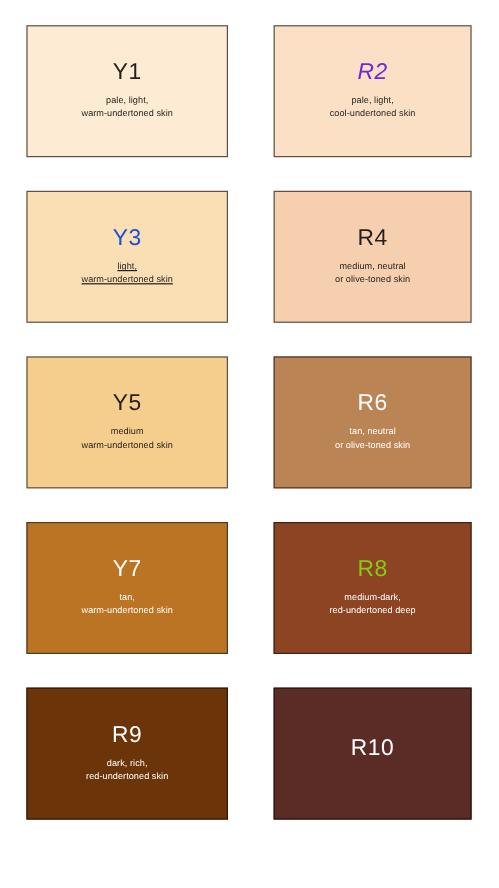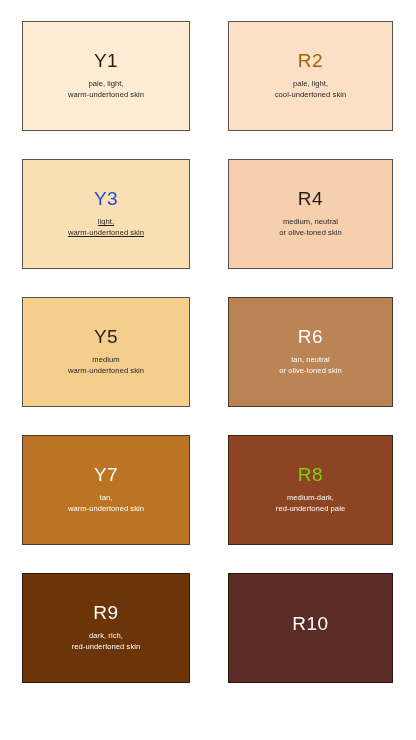--- a/index.html
+++ b/index.html
@@ -65,21 +65,21 @@
 
 <div id="swatch-grid">
 
   <div class="swatch light" style="background-color: rgb(253, 235, 211); border-color: rgb(93, 82, 71);">
     <div class="swatch-code" style="color: rgb(35, 31, 28);">Y1</div>
     <div class="swatch-desc" style="color: rgb(35, 31, 28);">pale, light,
 warm-undertoned skin</div>
   </div>
 
   <div class="swatch light" style="background-color: rgb(251, 224, 198); border-color: rgb(93, 82, 71);">
-    <div class="swatch-code" style="color: #a16207;">R2</div>
+    <div class="swatch-code" style="color: #6d28d9; font-style: italic;">R2</div>
     <div class="swatch-desc" style="color: rgb(35, 31, 28);">pale, light,
 cool-undertoned skin</div>
   </div>
 
   <div class="swatch light" style="background-color: rgb(250, 223, 180); border-color: rgb(93, 82, 71);">
     <div class="swatch-code" style="color: #1d4ed8;">Y3</div>
     <div class="swatch-desc" style="color: rgb(35, 31, 28); text-decoration: underline;">light,
 warm-undertoned skin</div>
   </div>
 
@@ -103,21 +103,21 @@
 
   <div class="swatch dark" style="background-color: rgb(187, 116, 35); border-color: rgb(74, 58, 43);">
     <div class="swatch-code" style="color: rgb(255, 255, 255);">Y7</div>
     <div class="swatch-desc" style="color: rgb(255, 255, 255);">tan,
 warm-undertoned skin</div>
   </div>
 
   <div class="swatch dark" style="background-color: rgb(140, 68, 34); border-color: rgb(61, 36, 22);">
     <div class="swatch-code" style="color: #84cc16;">R8</div>
     <div class="swatch-desc" style="color: rgb(255, 255, 255);">medium-dark,
-red-undertoned pale</div>
+red-undertoned deep</div>
   </div>
 
   <div class="swatch dark" style="background-color: rgb(107, 53, 9); border-color: rgb(51, 25, 10);">
     <div class="swatch-code" style="color: rgb(255, 255, 255);">R9</div>
     <div class="swatch-desc" style="color: rgb(255, 255, 255);">dark, rich,
 red-undertoned skin</div>
   </div>
 
   <div class="swatch dark" style="background-color: rgb(90, 44, 37); border-color: rgb(44, 21, 16);">
     <div class="swatch-code" style="color: rgb(255, 255, 255);">R10</div>

